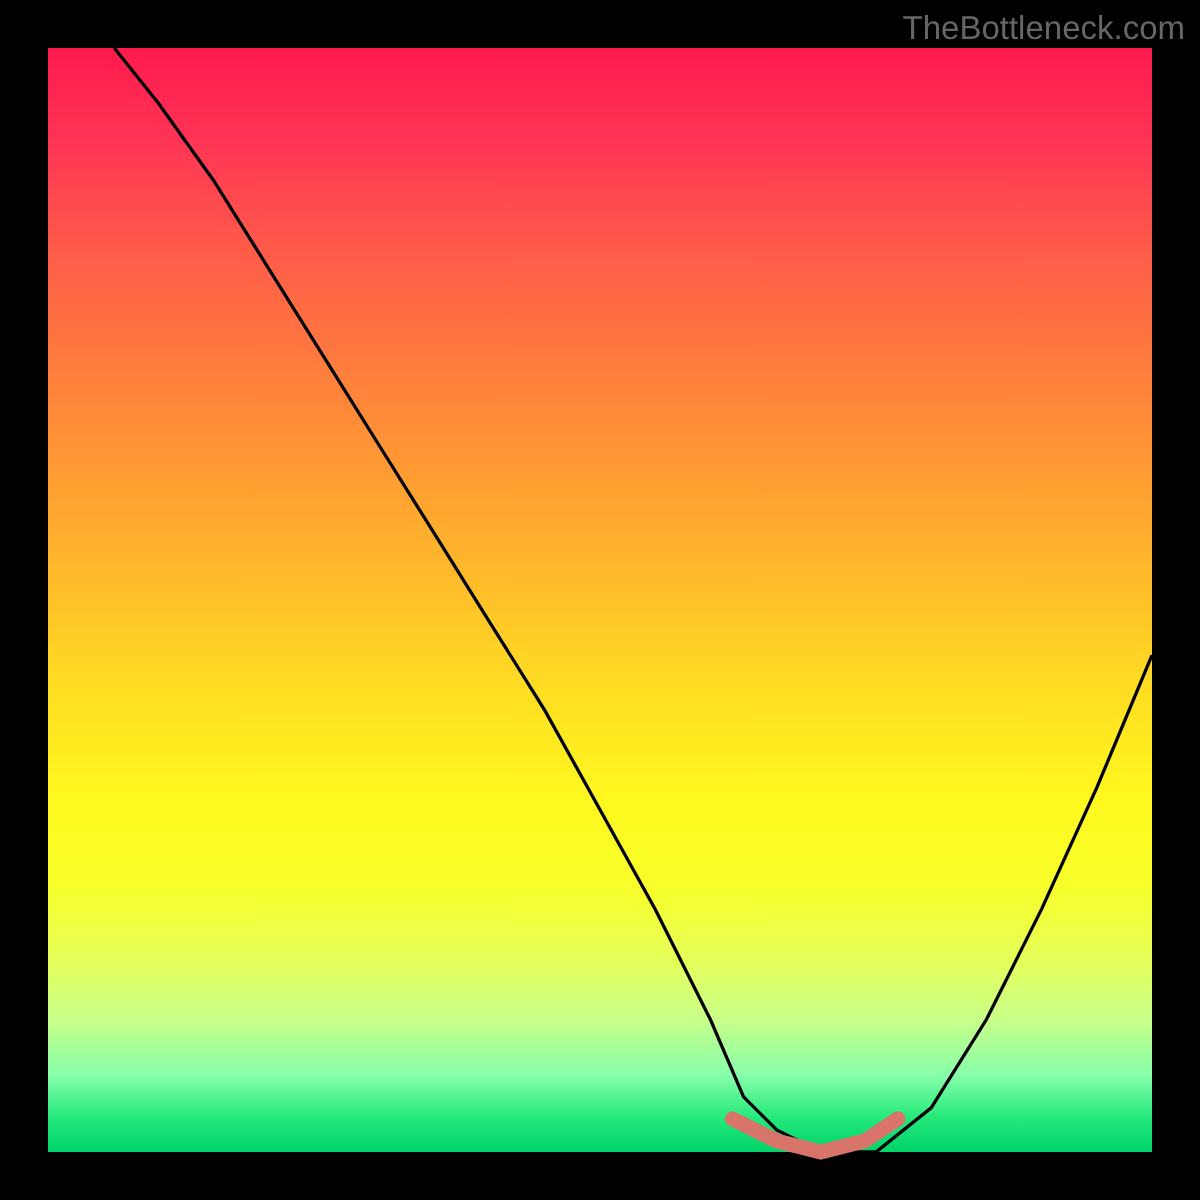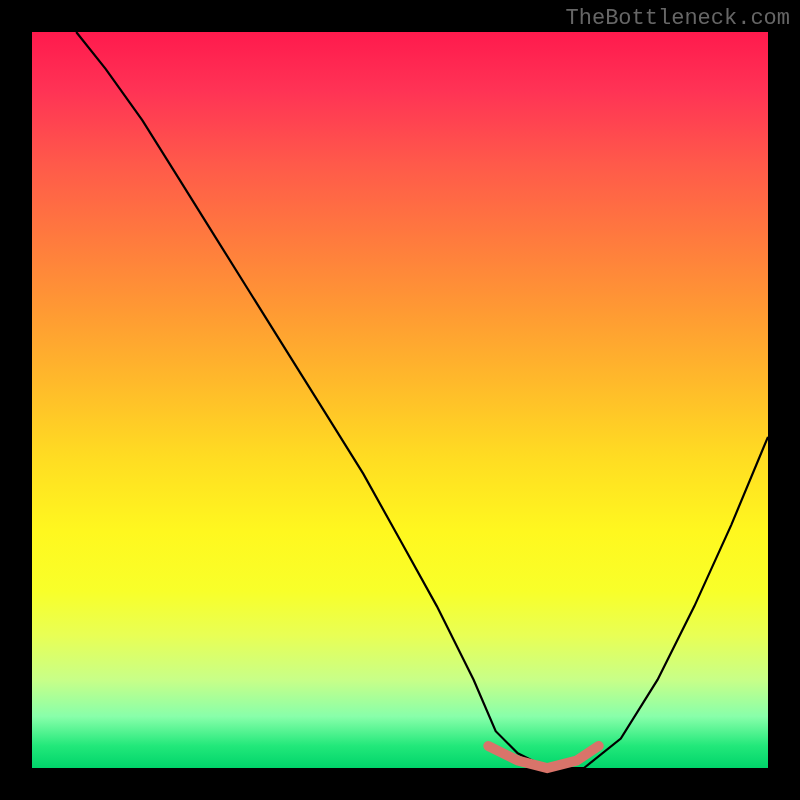--- a/index.html
+++ b/index.html
@@ -11,21 +11,20 @@
     font-family: Arial, sans-serif;
   }
   .watermark {
     position: absolute;
     top: 6px;
     right: 10px;
     color: #666;
     font-size: 22px;
     font-weight: 500;
     z-index: 10;
-    font-family: Liberation Mono, monospace;
   }
   .plot-area {
     position: absolute;
     left: 32px;
     top: 32px;
     width: 736px;
     height: 736px;
     background: linear-gradient(to bottom,
       #ff1a4d 0%,
       #ff3355 8%,

